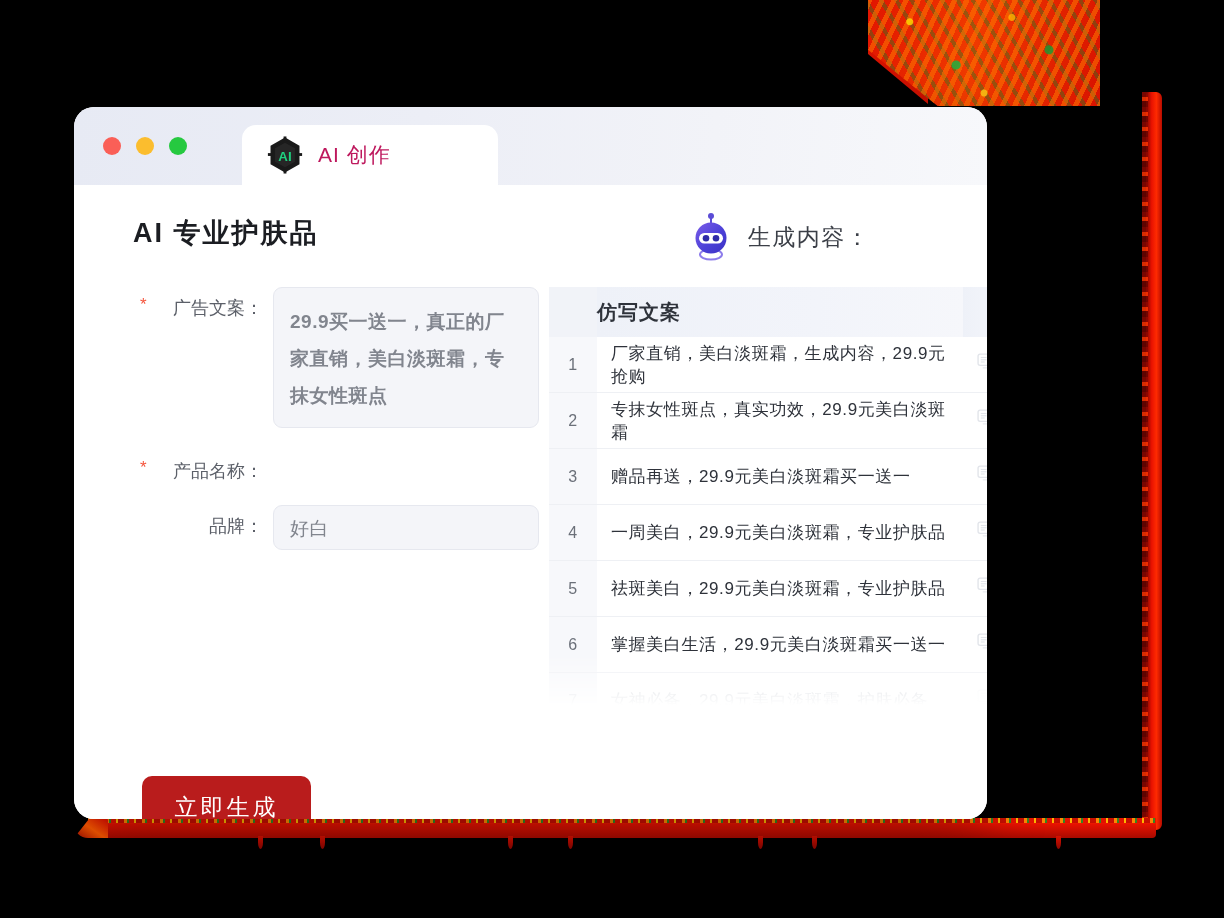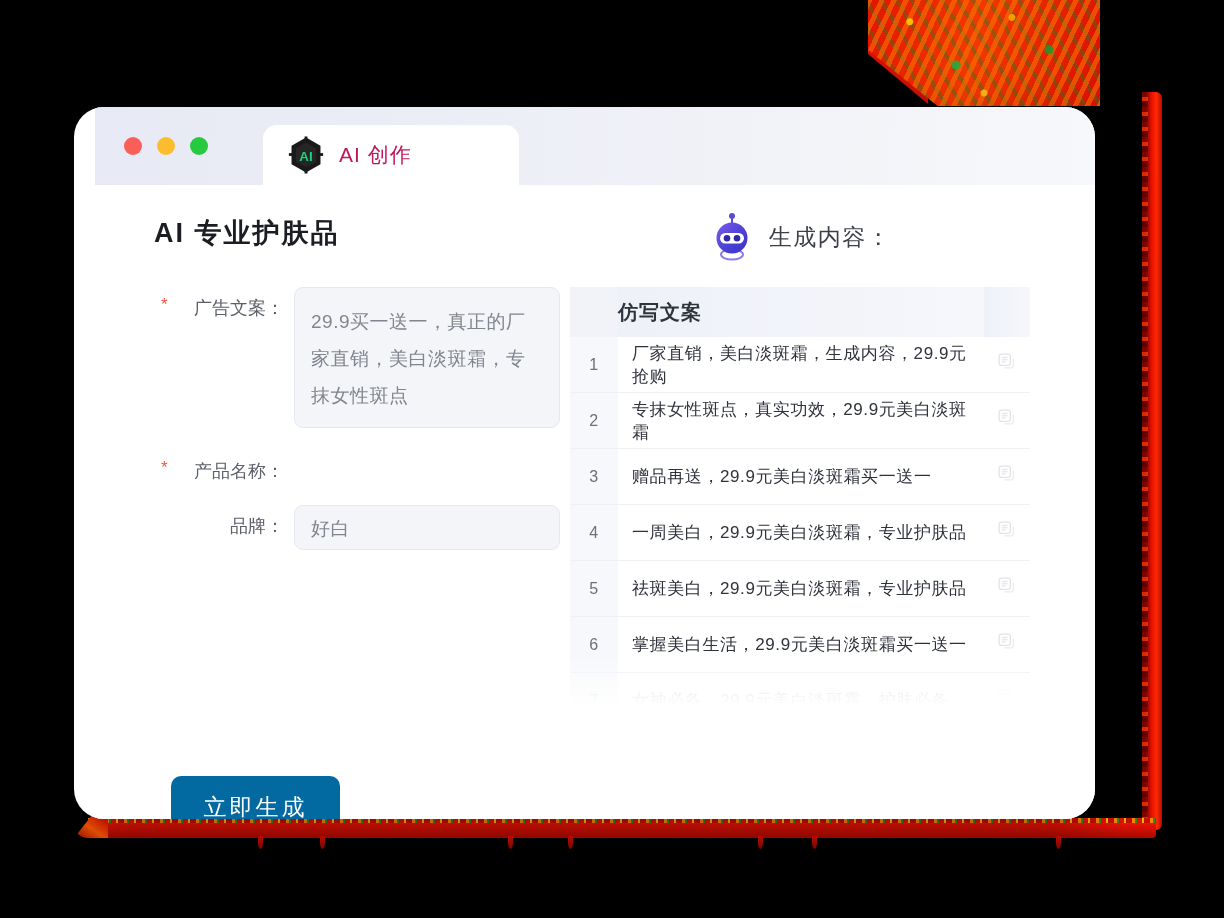--- a/index.html
+++ b/index.html
@@ -101,27 +101,26 @@
     background: linear-gradient(215deg, transparent 40%, #e81200 42%, #ff5a00 70%, #9a0800 100%);
     clip-path: polygon(100% 100%, 0 100%, 100% 10%);
     border-radius: 0 0 0 14px;
   }
 
   
   .window {
     position: absolute;
     left: 74px;
     top: 107px;
-    width: 1000px;
+    width: 913px;
     height: 712px;
     background: #ffffff;
-    border-radius: 30px;
+    border-radius: 20px;
     box-shadow: 0 24px 60px rgba(0,0,0,.28);
     overflow: hidden;
-    padding-left: 21px;
   }
 
   .titlebar {
     position: relative;
     height: 78px;
     background: linear-gradient(95deg, #e7eaf4 0%, #eceef6 38%, #f2f3f8 70%, #f7f8fb 100%);
   }
   .traffic {
     position: absolute;
     left: 29px;
@@ -212,33 +211,34 @@
     box-sizing: border-box;
     font-size: 19px;
     color: #81858e;
     letter-spacing: .5px;
   }
   .textarea-box {
     height: 141px;
     padding: 15px 16px;
     line-height: 37px;
     overflow: hidden;
+    font-weight: bold;
   }
   .single-box {
     height: 45px;
     padding: 0 16px;
     line-height: 45px;
   }
   .generate-btn {
     position: absolute;
-    left: 76px;
+    left: 68px;
     top: 591px;
     width: 169px;
     height: 63px;
-    background: #0369a1;
+    background: #b91c1c;
     border: none;
     border-radius: 10px;
     color: #fff;
     font-size: 23px;
     letter-spacing: 3px;
     font-family: inherit;
     cursor: pointer;
     text-align: center;
   }
 

